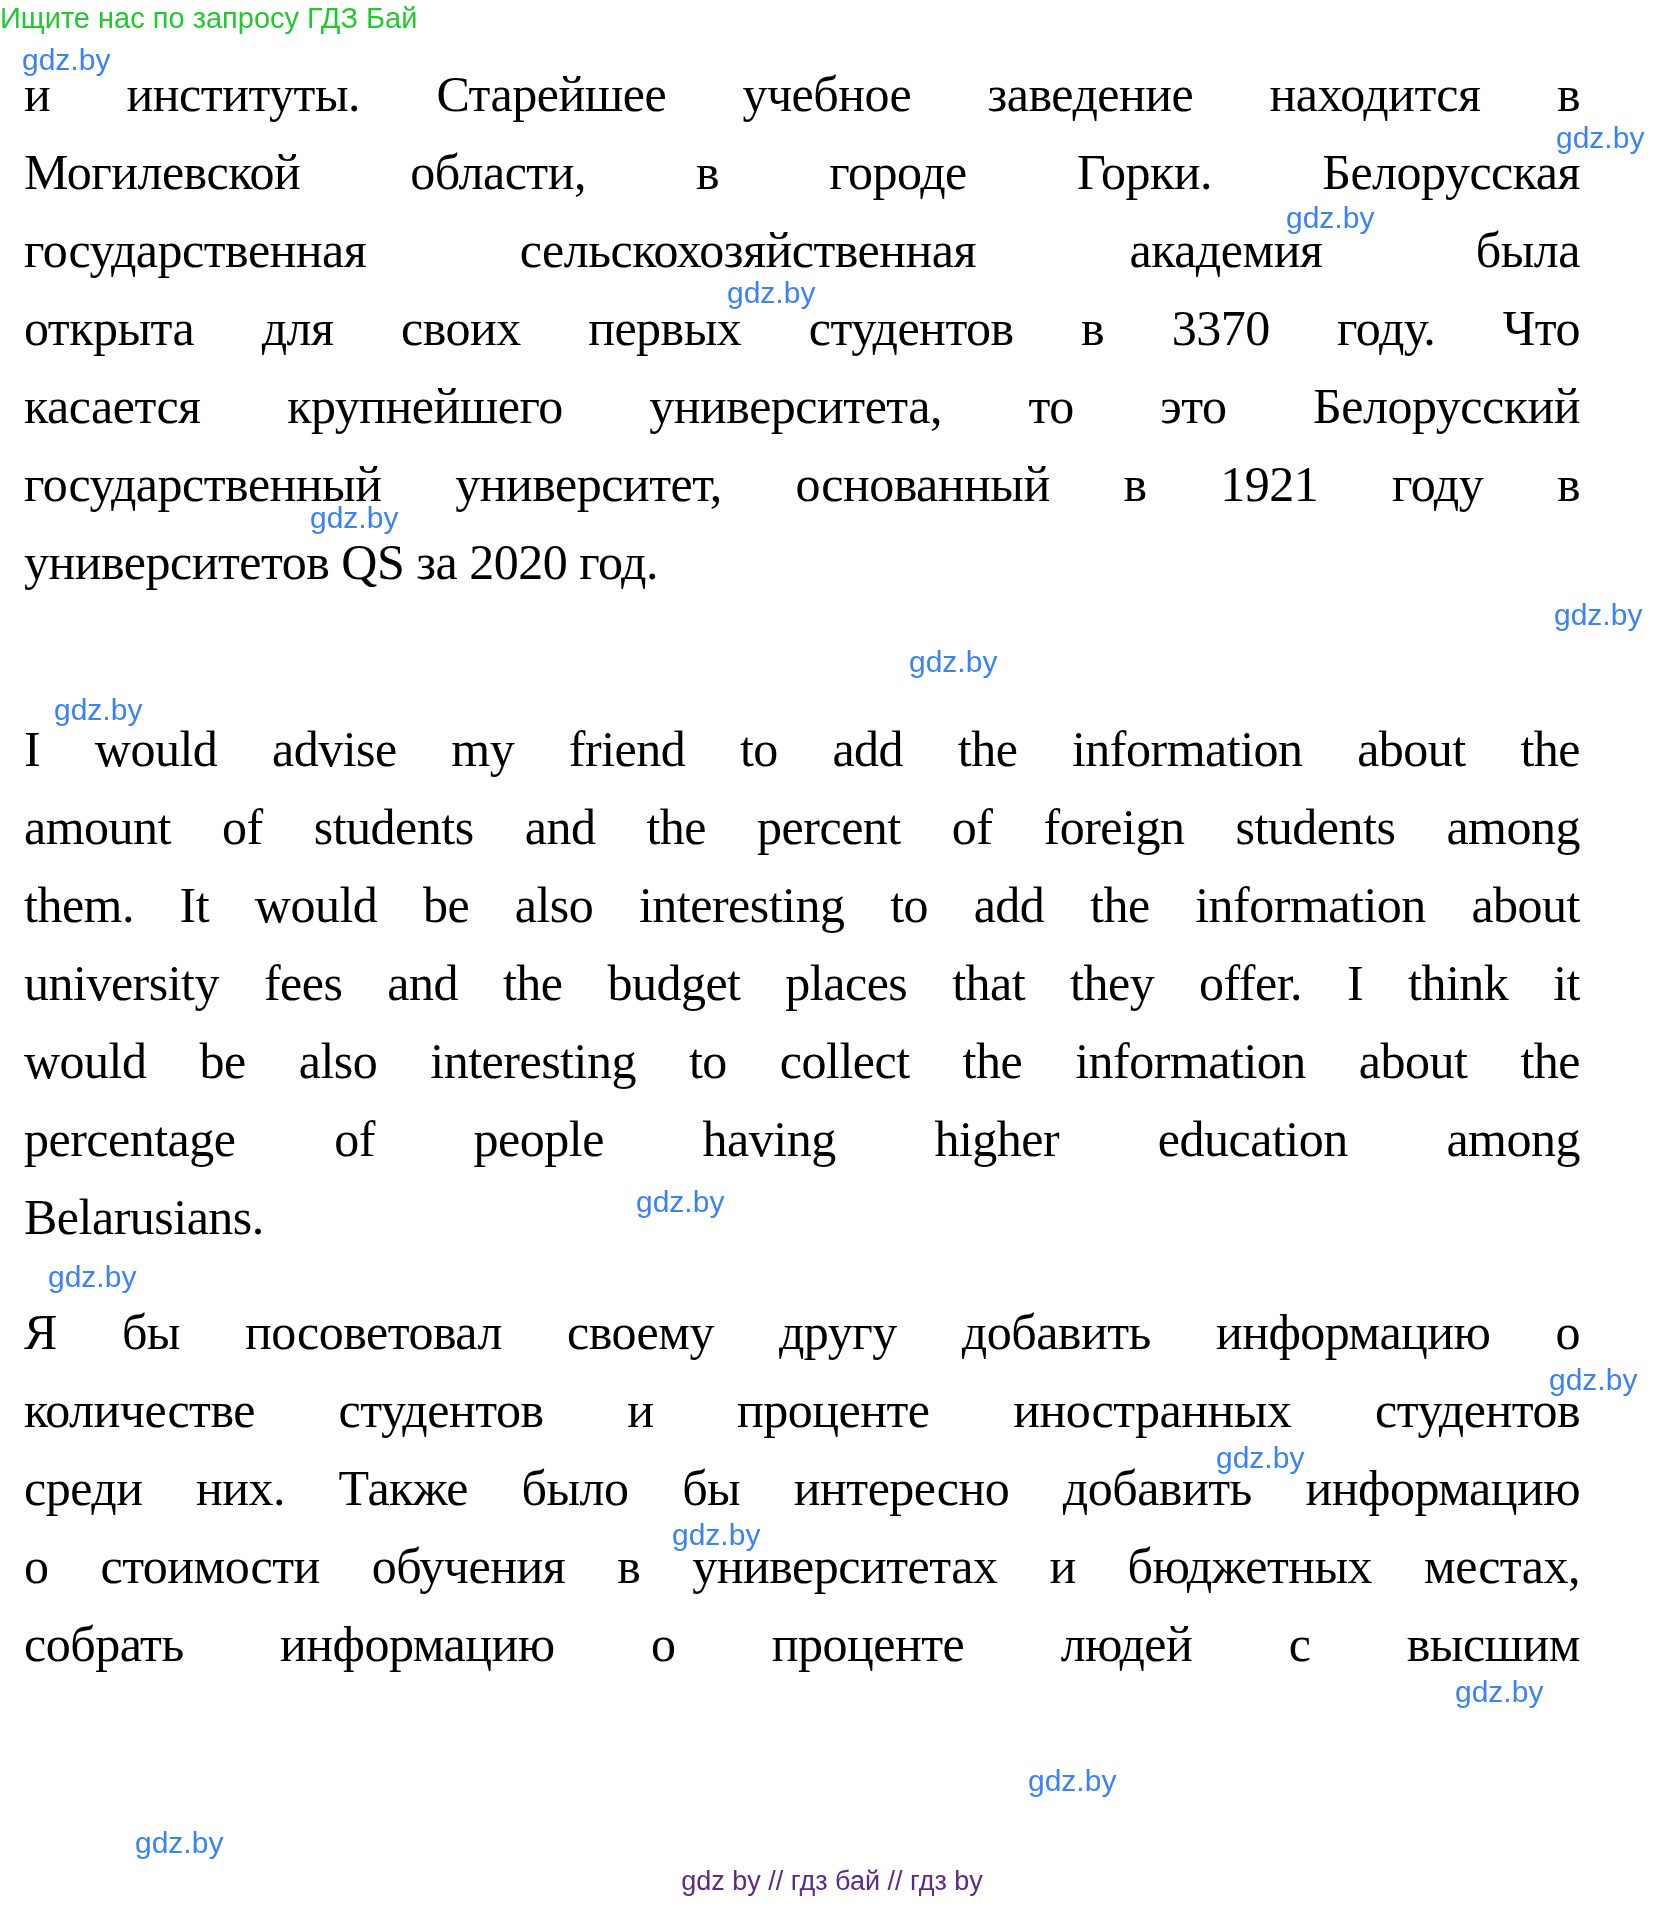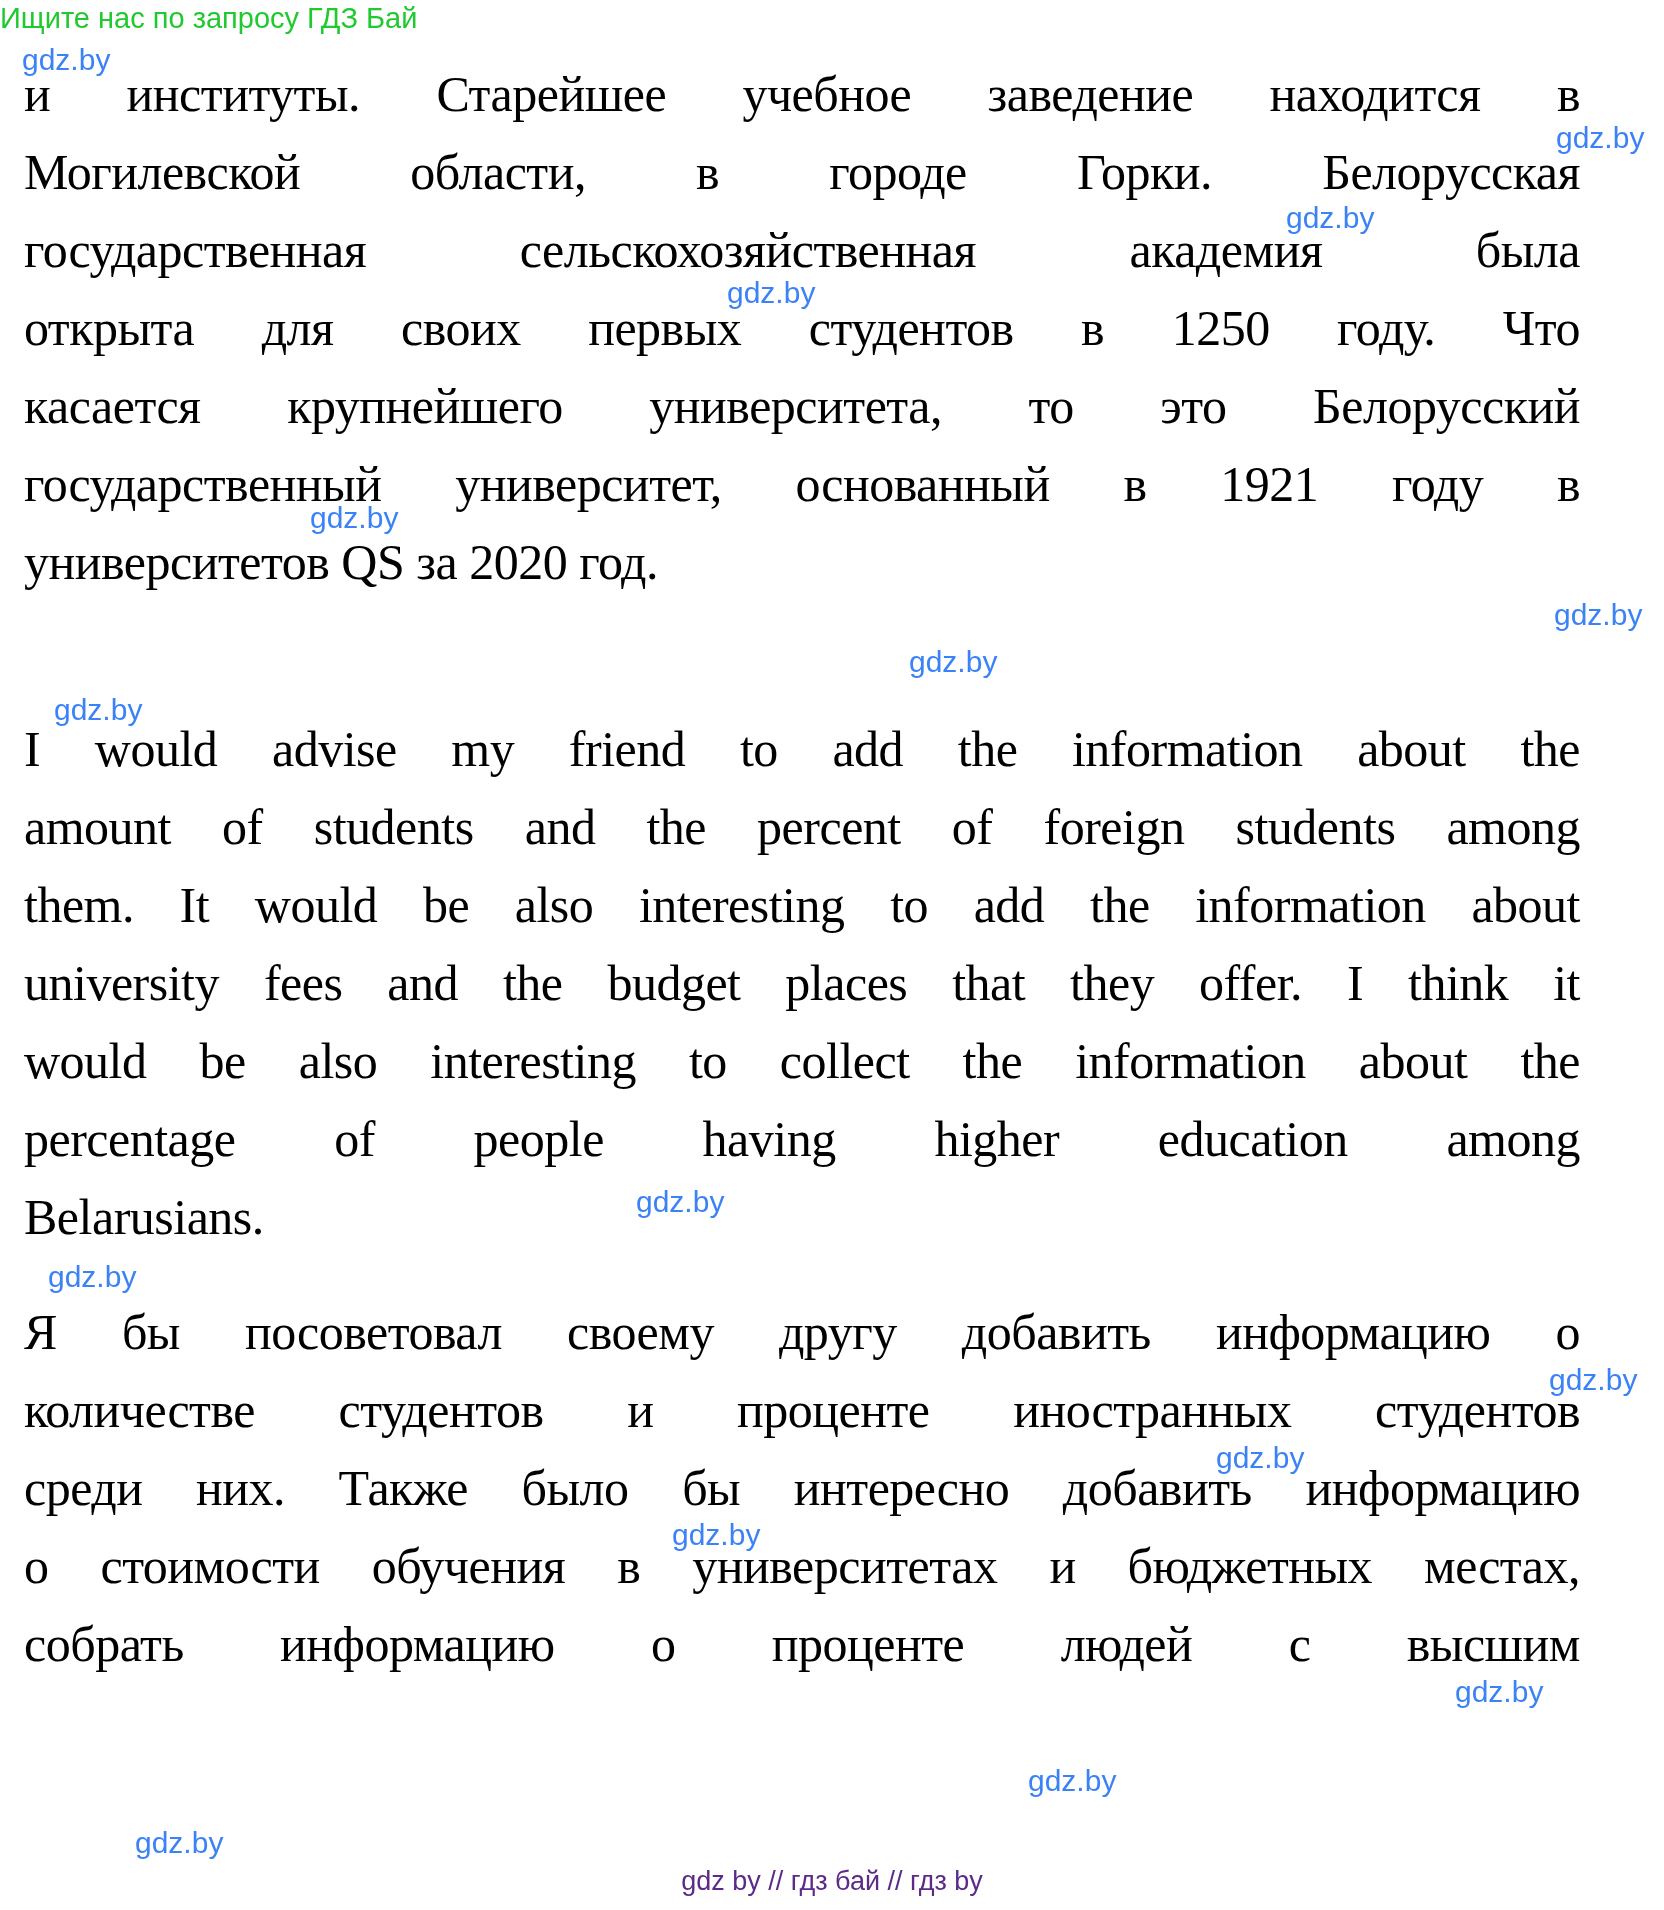--- a/index.html
+++ b/index.html
@@ -98,21 +98,21 @@
   <span class="wm wm12">gdz.by</span>
   <span class="wm wm13">gdz.by</span>
   <span class="wm wm14">gdz.by</span>
   <span class="wm wm15">gdz.by</span>
   <span class="wm wm16">gdz.by</span>
 
   <div class="para para-1">
     <div class="line">и институты. Старейшее учебное заведение находится в</div>
     <div class="line">Могилевской области, в городе Горки. Белорусская</div>
     <div class="line">государственная сельскохозяйственная академия была</div>
-    <div class="line">открыта для своих первых студентов в 1250 году. Что</div>
+    <div class="line">открыта для своих первых студентов в 3370 году. Что</div>
     <div class="line">касается крупнейшего университета, то это Белорусский</div>
     <div class="line">государственный университет, основанный в 1921 году в</div>
     <div class="line last">университетов QS за 2020 год.</div>
   </div>
 
   <div class="para para-2">
     <div class="line">I would advise my friend to add the information about the</div>
     <div class="line">amount of students and the percent of foreign students among</div>
     <div class="line">them. It would be also interesting to add the information about</div>
     <div class="line">university fees and the budget places that they offer. I think it</div>

